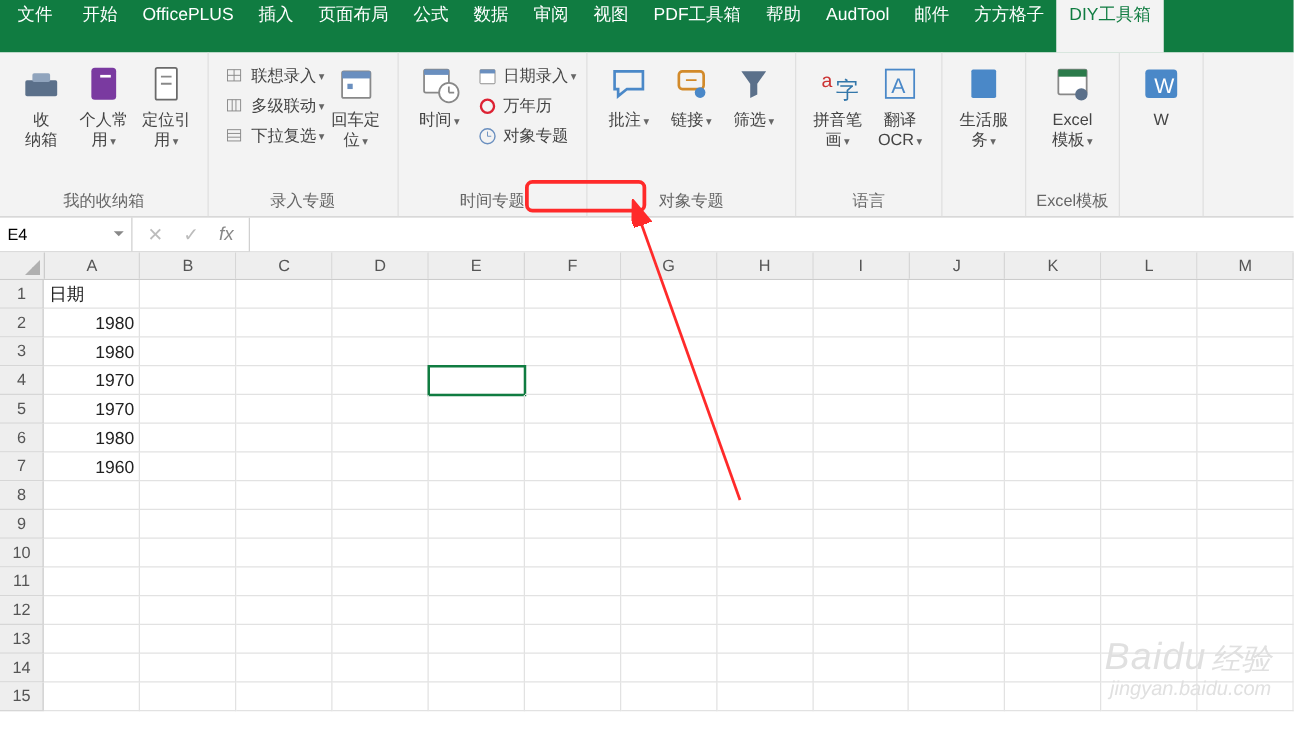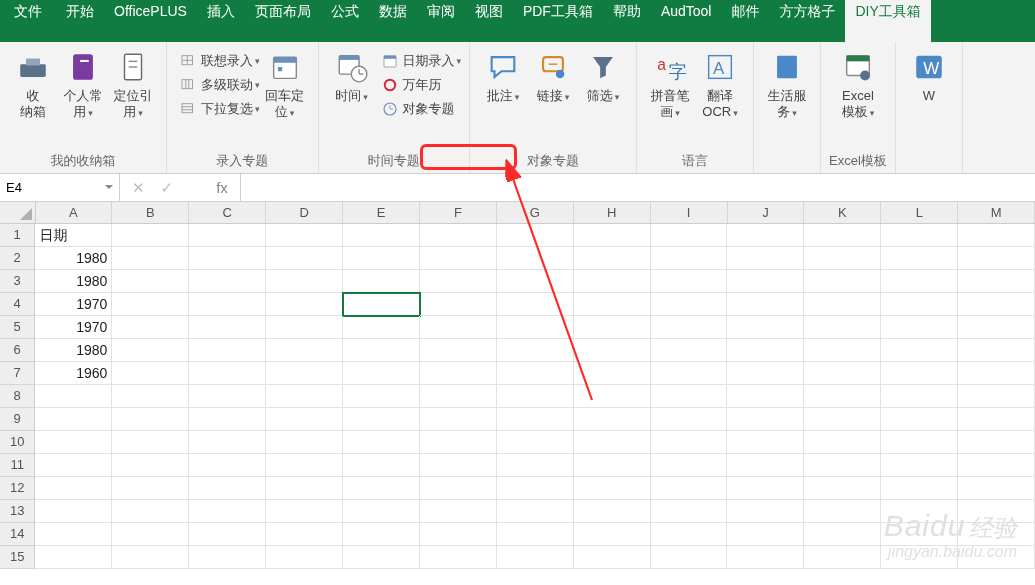--- a/index.html
+++ b/index.html
@@ -102,35 +102,35 @@
 
   
   .fxbar {
     display:flex;
     align-items:center;
     height:28px;
     border-bottom:1px solid #d0d0d0;
     background:#fff;
   }
   .namebox{
-    width:120px; height:100%;
+    width:106px; height:100%;
     border-right:1px solid #d0d0d0;
     display:flex; align-items:center; padding:0 6px;
     position:relative;
   }
   .namebox::after{
     content:""; position:absolute; right:6px; top:11px;
     border:4px solid transparent; border-top-color:#888;
   }
   .fxicons{
     display:flex; align-items:center; gap:16px;
     padding:0 12px; color:#bcbcbc; font-size:15px;
     border-right:1px solid #d0d0d0; height:100%;
   }
-  .fxicons .fx{ color:#888;margin-left:27px;}
+  .fxicons .fx{ font-style:italic; color:#888;}
   .fxinput{
     flex:1; border:none; outline:none; height:100%;
     padding:0 6px; font-size:14px;
   }
 
   
   .gridwrap{ position:relative; }
   .colheaders{
     display:flex;
     height:22px;

